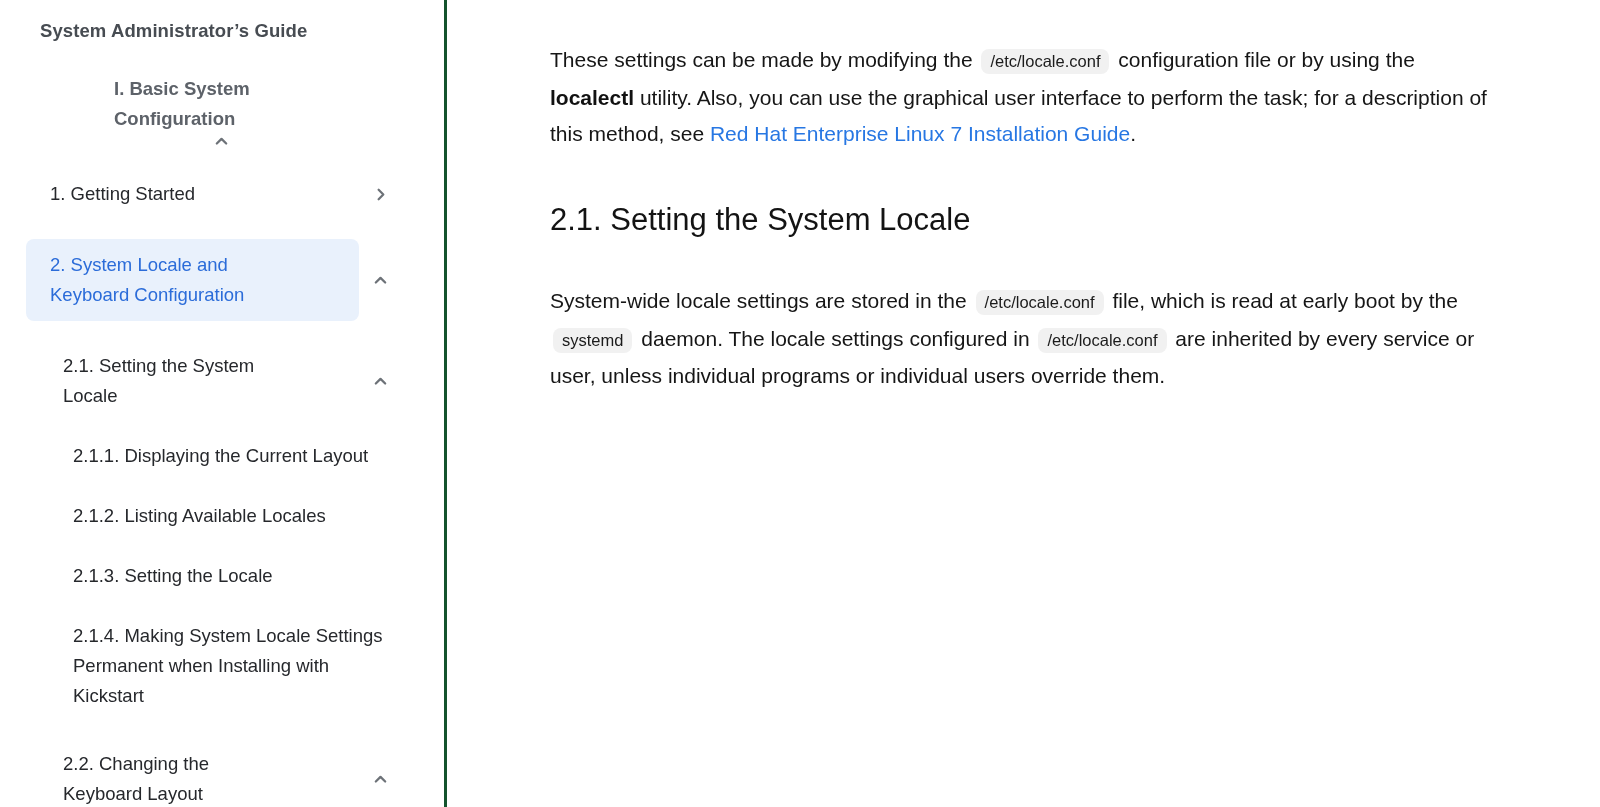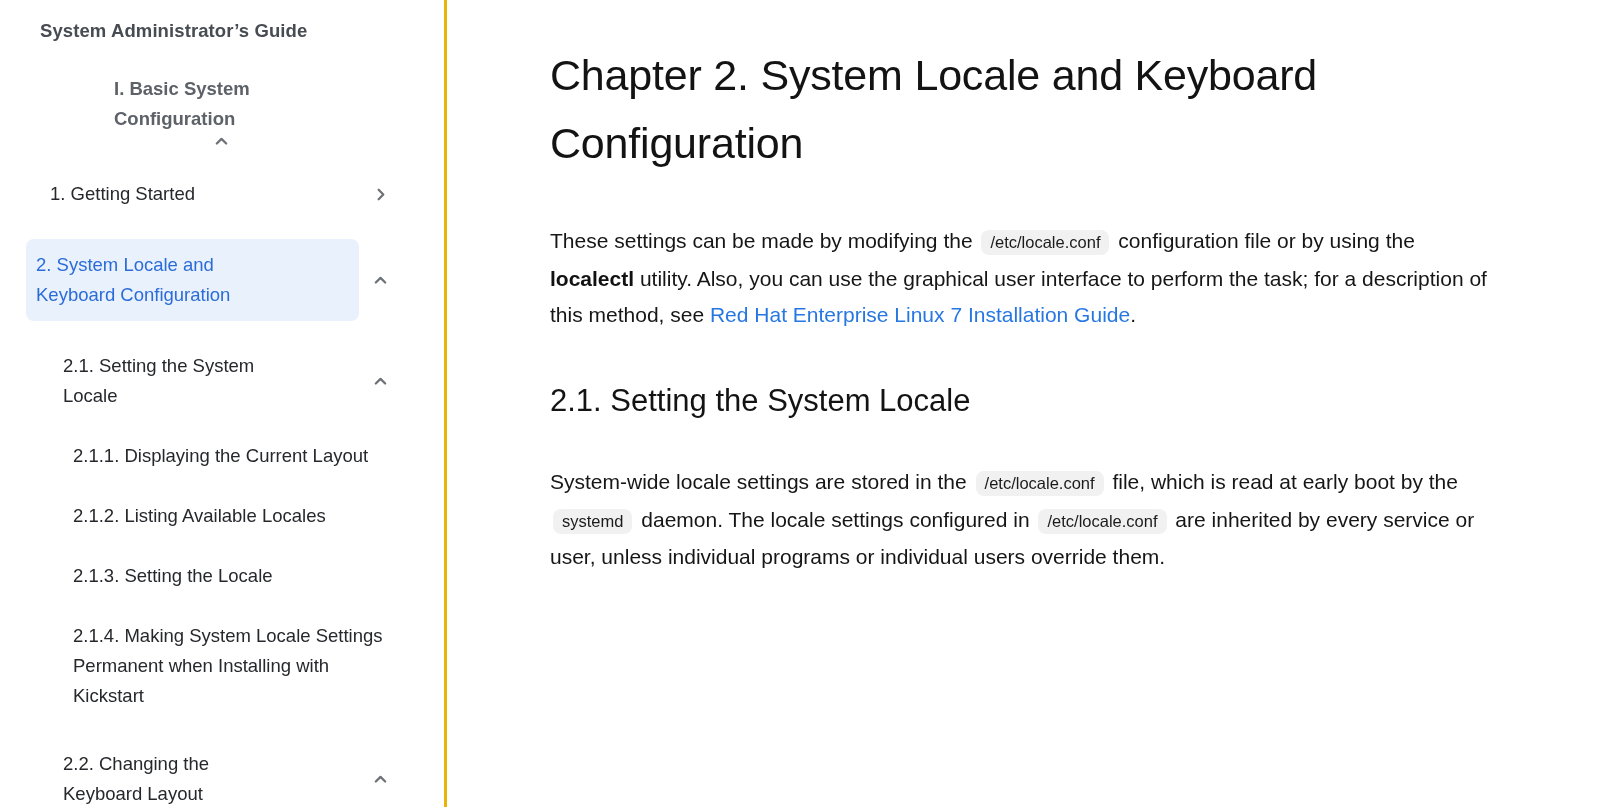--- a/index.html
+++ b/index.html
@@ -9,21 +9,21 @@
     background: #ffffff;
     font-family: "Liberation Sans", sans-serif;
     color: #161616;
     -webkit-font-smoothing: antialiased;
   }
   .app { display: flex; height: 100%; }
 
   
   .sidebar {
     width: 447px; min-width: 447px; height: 100%;
-    border-right: 3px solid #eab308;
+    border-right: 3px solid #14532d;
     padding: 20px 56px 20px 40px;
     background: #ffffff;
   }
   .sb-title {
     font-size: 18.5px; font-weight: 700; color: #474c52;
     letter-spacing: 0.1px; margin: 0 0 32px;
   }
   .row {
     display: flex; align-items: center;
     margin-bottom: 30px;
@@ -32,21 +32,21 @@
   }
   .row .lblbox { flex: 1; min-width: 0; }
   .row.lvl0 { font-weight: 700; color: #5d6269; flex-direction: column; }
   .row.lvl1 { padding-left: 10px; }
   .row.lvl2 { padding-left: 23px; }
   .row.lvl3 { padding-left: 33px; }
   .row.gap-top { margin-top: 38px; }
   .row.selected .lblbox {
     background: #e9f1fc;
     border-radius: 8px;
-    padding: 11px 14px 11px 10px;
+    padding: 11px 14px 11px 24px;
     margin-left: -24px;
     color: #2b6cd9;
   }
   .lbl { display: inline-block; vertical-align: top; }
   .lbl.w200 { max-width: 200px; }
   .lbl.w215 { max-width: 215px; }
   .lbl.w212 { max-width: 212px; }
   .caret {
     flex: 0 0 15px; height: 15px; margin-left: 14px;
     color: #6d7278; display: flex; align-items: center; justify-content: center;
@@ -146,21 +146,20 @@
         <svg width="15" height="15" viewBox="0 0 16 16">
             <path d="M3 10.2 L8 5.2 L13 10.2" fill="none" stroke="currentColor" stroke-width="2.4" stroke-linecap="round" stroke-linejoin="round"></path>
           </svg>
       </span>
     </div>
   </nav>
 
   <main class="content">
     <div class="inner">
 
-      <h1>Chapter 2. System Locale and Keyboard Configuration</h1>
 
 
       <p><span>These settings can be made by modifying the </span><code class="chip">/etc/locale.conf</code><span> configuration file or by using the </span><b>localectl</b><span> utility. Also, you can use the graphical user interface to perform the task; for a description of this method, see </span><a class="doclink">Red Hat Enterprise Linux 7 Installation Guide</a><span>.</span></p>
 
       <h2>2.1. Setting the System Locale</h2>
 
       <p><span>System-wide locale settings are stored in the </span><code class="chip">/etc/locale.conf</code><span> file, which is read at early boot by the </span><code class="chip">systemd</code><span> daemon. The locale settings configured in </span><code class="chip">/etc/locale.conf</code><span> are inherited by every service or user, unless individual programs or individual users override them.</span></p>
 
     </div>
   </main>

